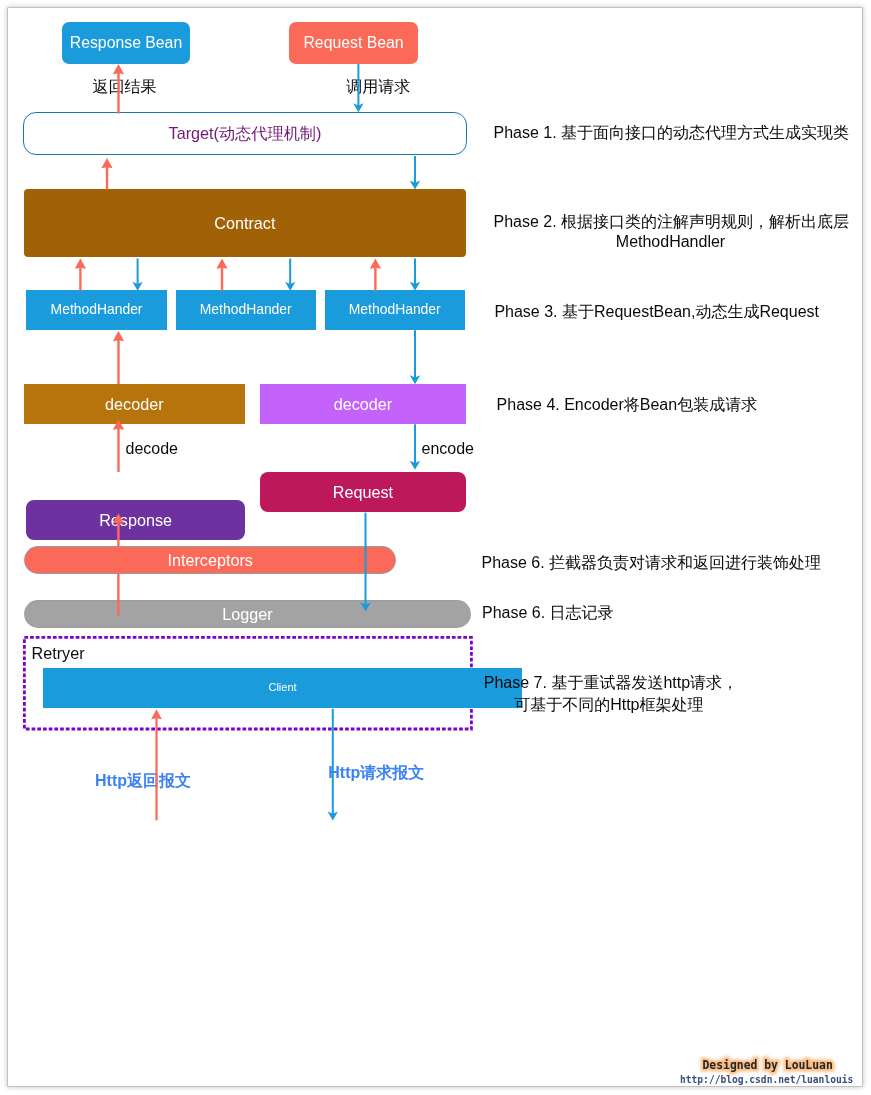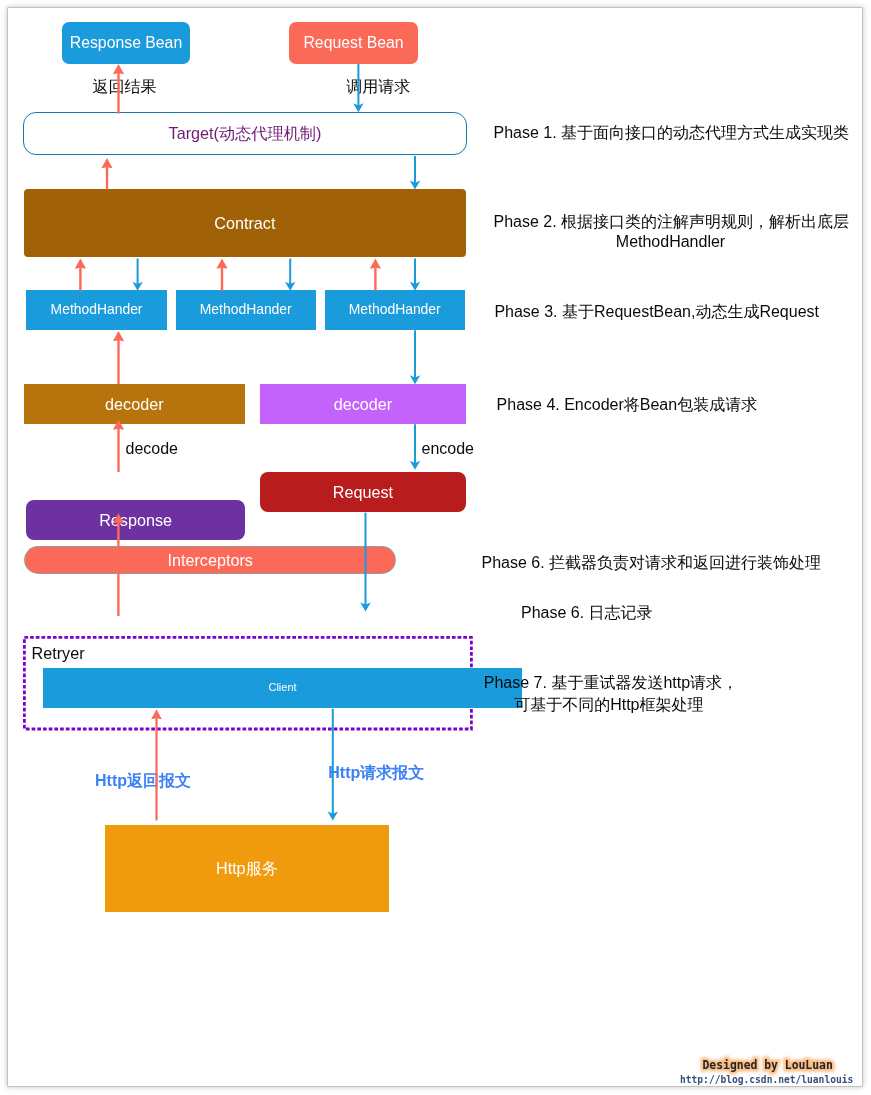--- a/index.html
+++ b/index.html
@@ -51,35 +51,35 @@
     </div>
 <div class="node" style="left:23.8px;top:383.9px;width:221px;height:39.9px;background:#b7730c;font-size:16.2px;">
       <span>decoder</span>
     </div>
 <div class="node" style="left:260.2px;top:383.9px;width:205.4px;height:39.9px;background:#c462fc;font-size:16.2px;">
       <span>decoder</span>
     </div>
 <div class="node" style="left:26.2px;top:471.9px;width:218.9px;height:39.7px;background:#6e32a0;border-radius:8px;font-size:16.2px;margin-top:28px;">
       <span>Response</span>
     </div>
-<div class="node" style="left:260.1px;top:471.9px;width:205.5px;height:39.7px;background:#b91c1c;border-radius:8px;font-size:16.2px;">
+<div class="node" style="left:260.1px;top:471.9px;width:205.5px;height:39.7px;background:#be185d;border-radius:8px;font-size:16.2px;">
       <span>Request</span>
     </div>
 <div class="node" style="left:25.2px;top:547.3px;width:370px;height:26px;background:#fb6a59;border-radius:13px;font-size:16.2px;box-shadow:0 0 0 0.9px #9c9c9c;">
       <span>Interceptors</span>
+    </div>
+<div class="node" style="left:25.1px;top:601.1px;width:444.5px;height:26.2px;background:#a3a3a3;border-radius:13.1px;font-size:16.2px;box-shadow:0 0 0 0.9px #9c9c9c;">
+      <span>Logger</span>
     </div>
 <svg style="position:absolute;left:23.4px;top:635.9px;width:452px;height:96px;" width="452" height="96" viewBox="0 0 452 96">
       <rect x="1.4" y="1.4" width="447" height="91.6" fill="none" stroke="#7d00cc" stroke-width="2.8" stroke-dasharray="3.7 2"></rect>
     </svg>
 <div class="lbl" style="left:31.5px;top:644.3px;font-size:16.2px;">Retryer</div>
 <div class="node" style="left:43px;top:667.9px;width:479px;height:39.9px;background:#1a9bdb;font-size:11px;">
       <span>Client</span>
-    </div>
-<div class="node" style="left:105.4px;top:824.5px;width:283.2px;height:87.4px;background:#f09a0d;font-size:16.2px;">
-      <span>Http服务</span>
     </div>
 <div class="lbl" style="left:92.4px;top:76.5px;font-size:16px;">返回结果</div>
 <div class="lbl" style="left:346.2px;top:77.0px;font-size:16px;">调用请求</div>
 <div class="lbl" style="left:125.5px;top:440px;font-size:16px;">decode</div>
 <div class="lbl" style="left:421.5px;top:440px;font-size:16px;">encode</div>
 <div class="lbl-b" style="left:95px;top:770.5px;font-size:16px;">Http返回报文</div>
 <div class="lbl-b" style="left:328.3px;top:763.2px;font-size:16px;">Http请求报文</div>
 <div class="phase" style="left:493.5px;top:122.5px;line-height:20.5px;">
       <div>Phase 1. 基于面向接口的动态代理方式生成实现类</div>
     </div>
@@ -89,21 +89,21 @@
     </div>
 <div class="phase" style="left:494.4px;top:302.0px;line-height:20.5px;">
       <div>Phase 3. 基于RequestBean,动态生成Request</div>
     </div>
 <div class="phase" style="left:496.6px;top:395.0px;line-height:20.5px;">
       <div>Phase 4. Encoder将Bean包装成请求</div>
     </div>
 <div class="phase" style="left:481.5px;top:552.5px;line-height:20.5px;">
       <div>Phase 6. 拦截器负责对请求和返回进行装饰处理</div>
     </div>
-<div class="phase" style="left:496px;top:603.3px;line-height:20.5px;padding-left:25px;">
+<div class="phase" style="left:457px;top:603.3px;line-height:20.5px;padding-left:25px;">
       <div>Phase 6. 日志记录</div>
     </div>
 <div class="phase" style="left:483.8px;top:671.5px;line-height:22.5px;text-align:center;width:250px;">
       <div>Phase 7. 基于重试器发送http请求，</div>
       <div>可基于不同的Http框架处理</div>
     </div>
 <div id="footer1" style="left:702.5px;top:1057.5px;"><span class="halo" aria-hidden="true">Designed by LouLuan</span><span class="fg">Designed by LouLuan</span></div>
 <div id="footer2" style="left:680px;top:1073.5px;">http://blog.csdn.net/luanlouis</div>
 <svg id="arrows" width="871" height="1095" viewBox="0 0 871 1095">
   <g>

